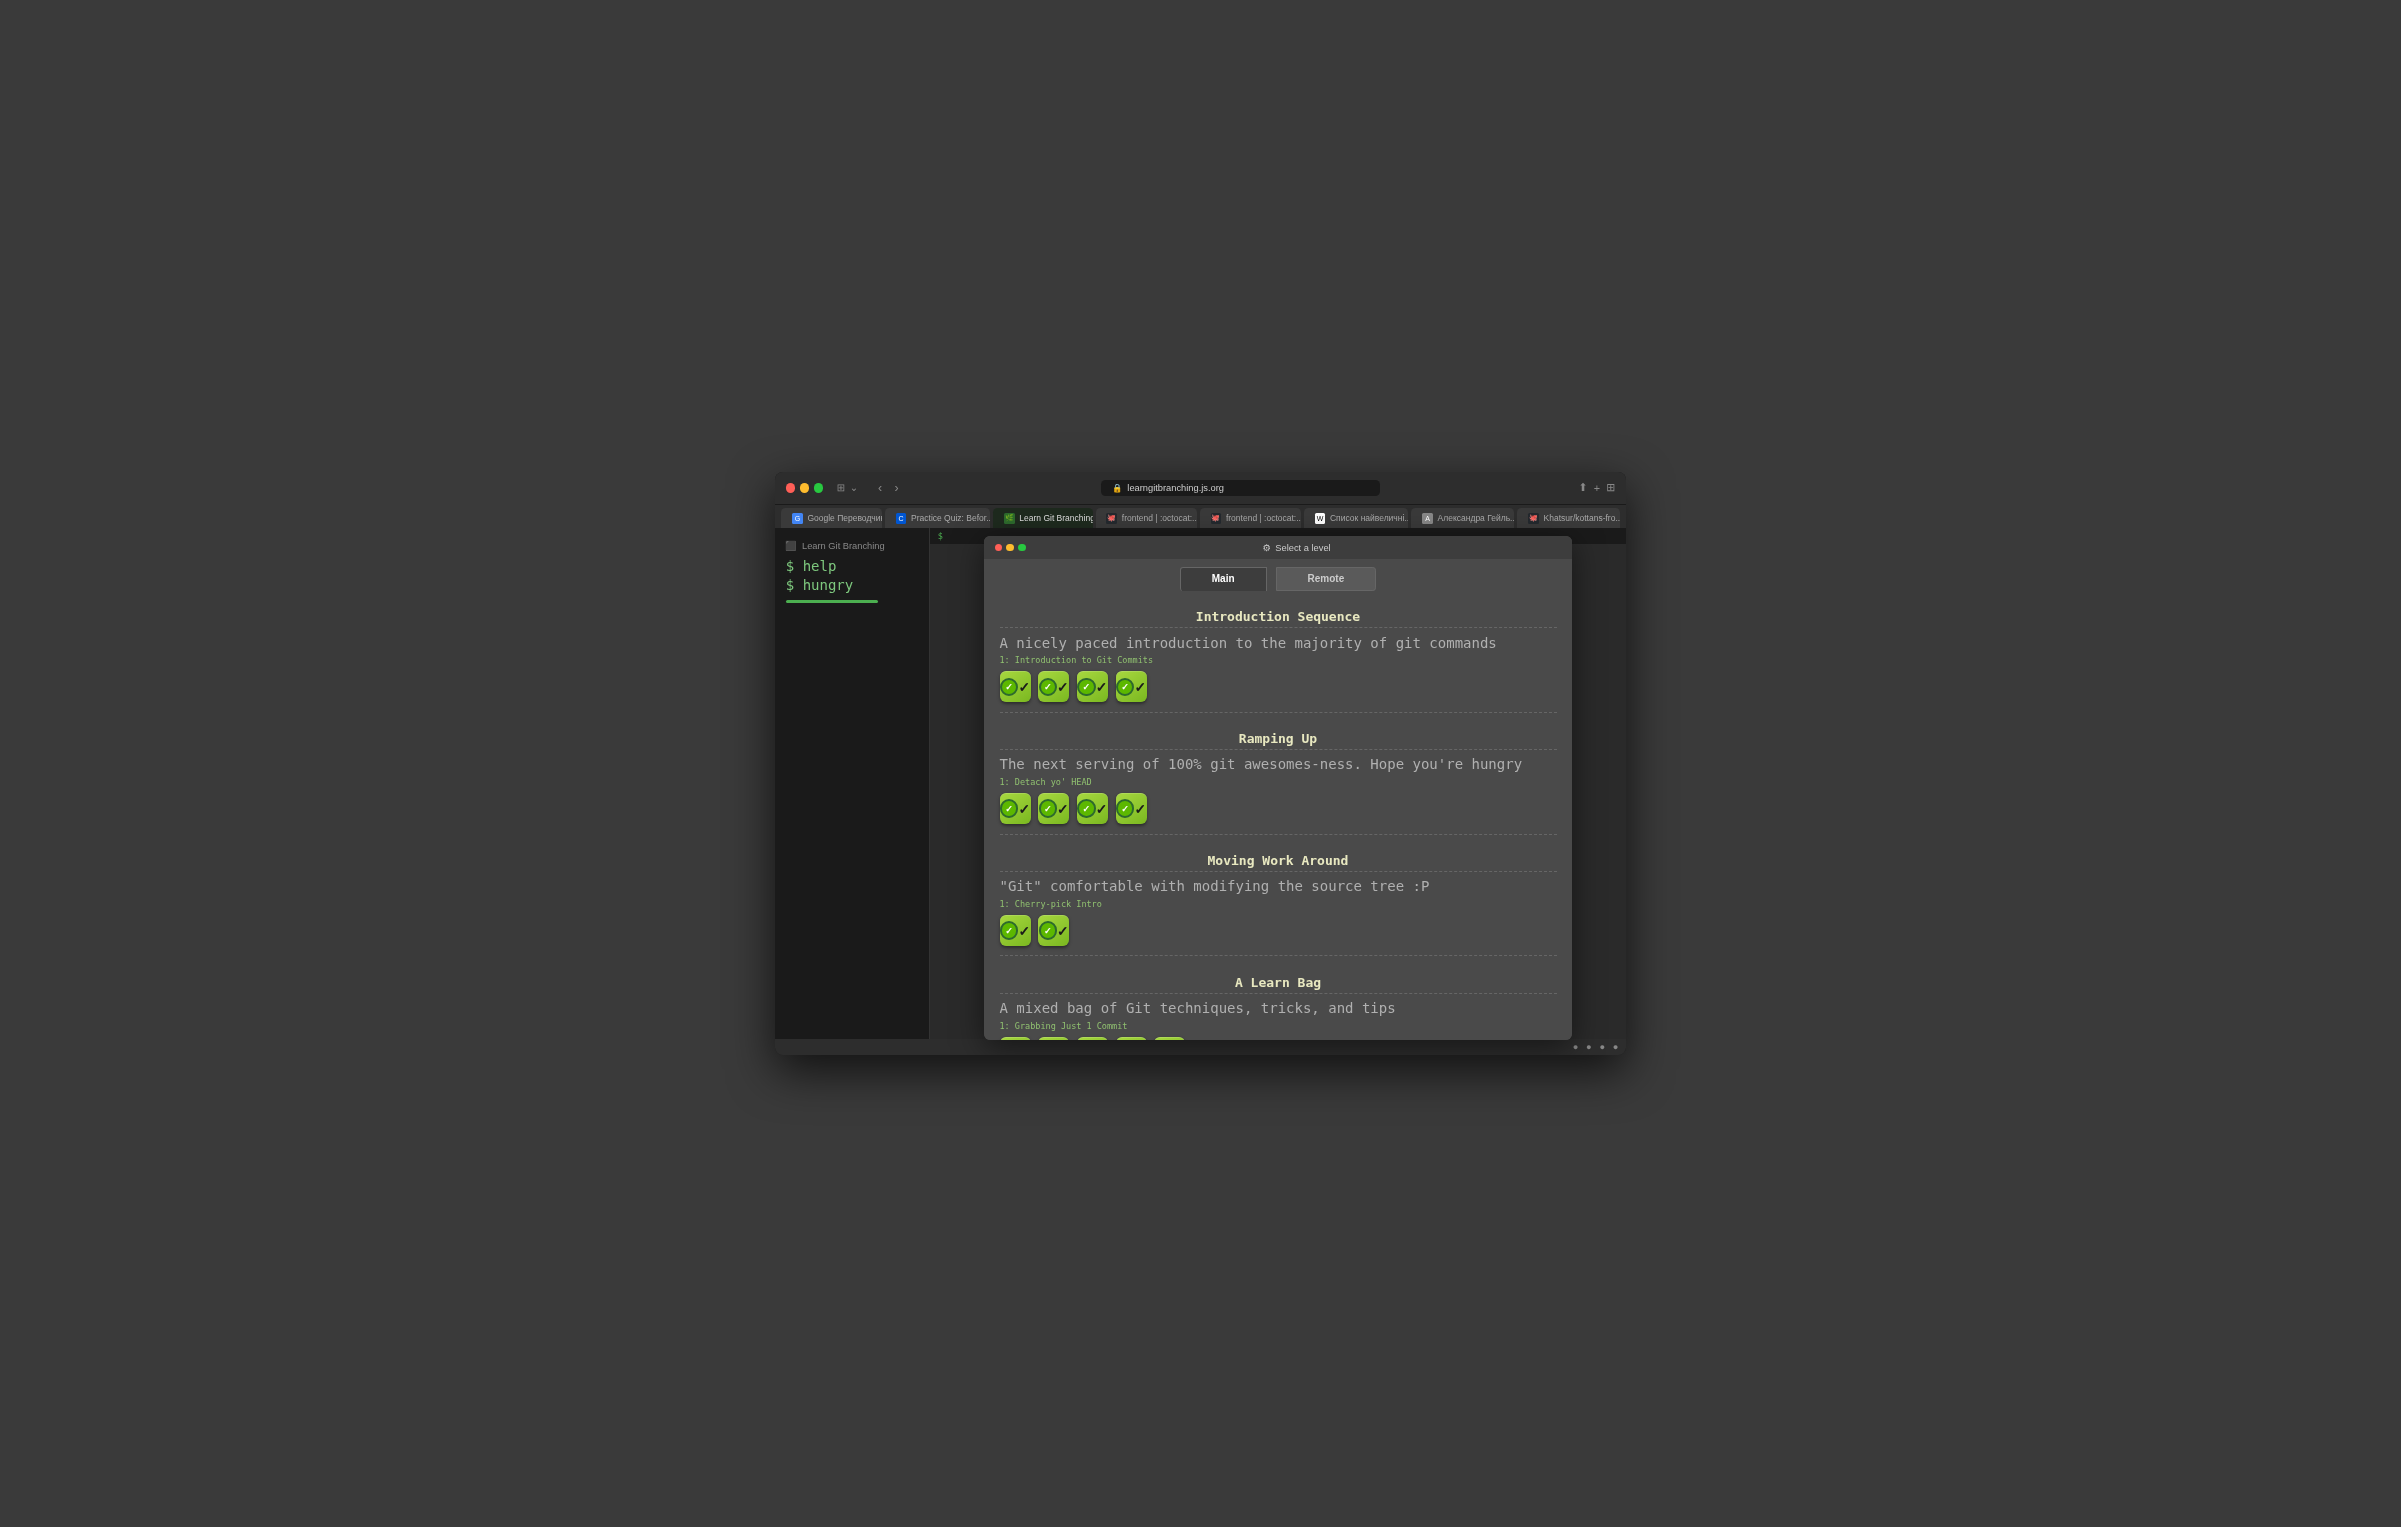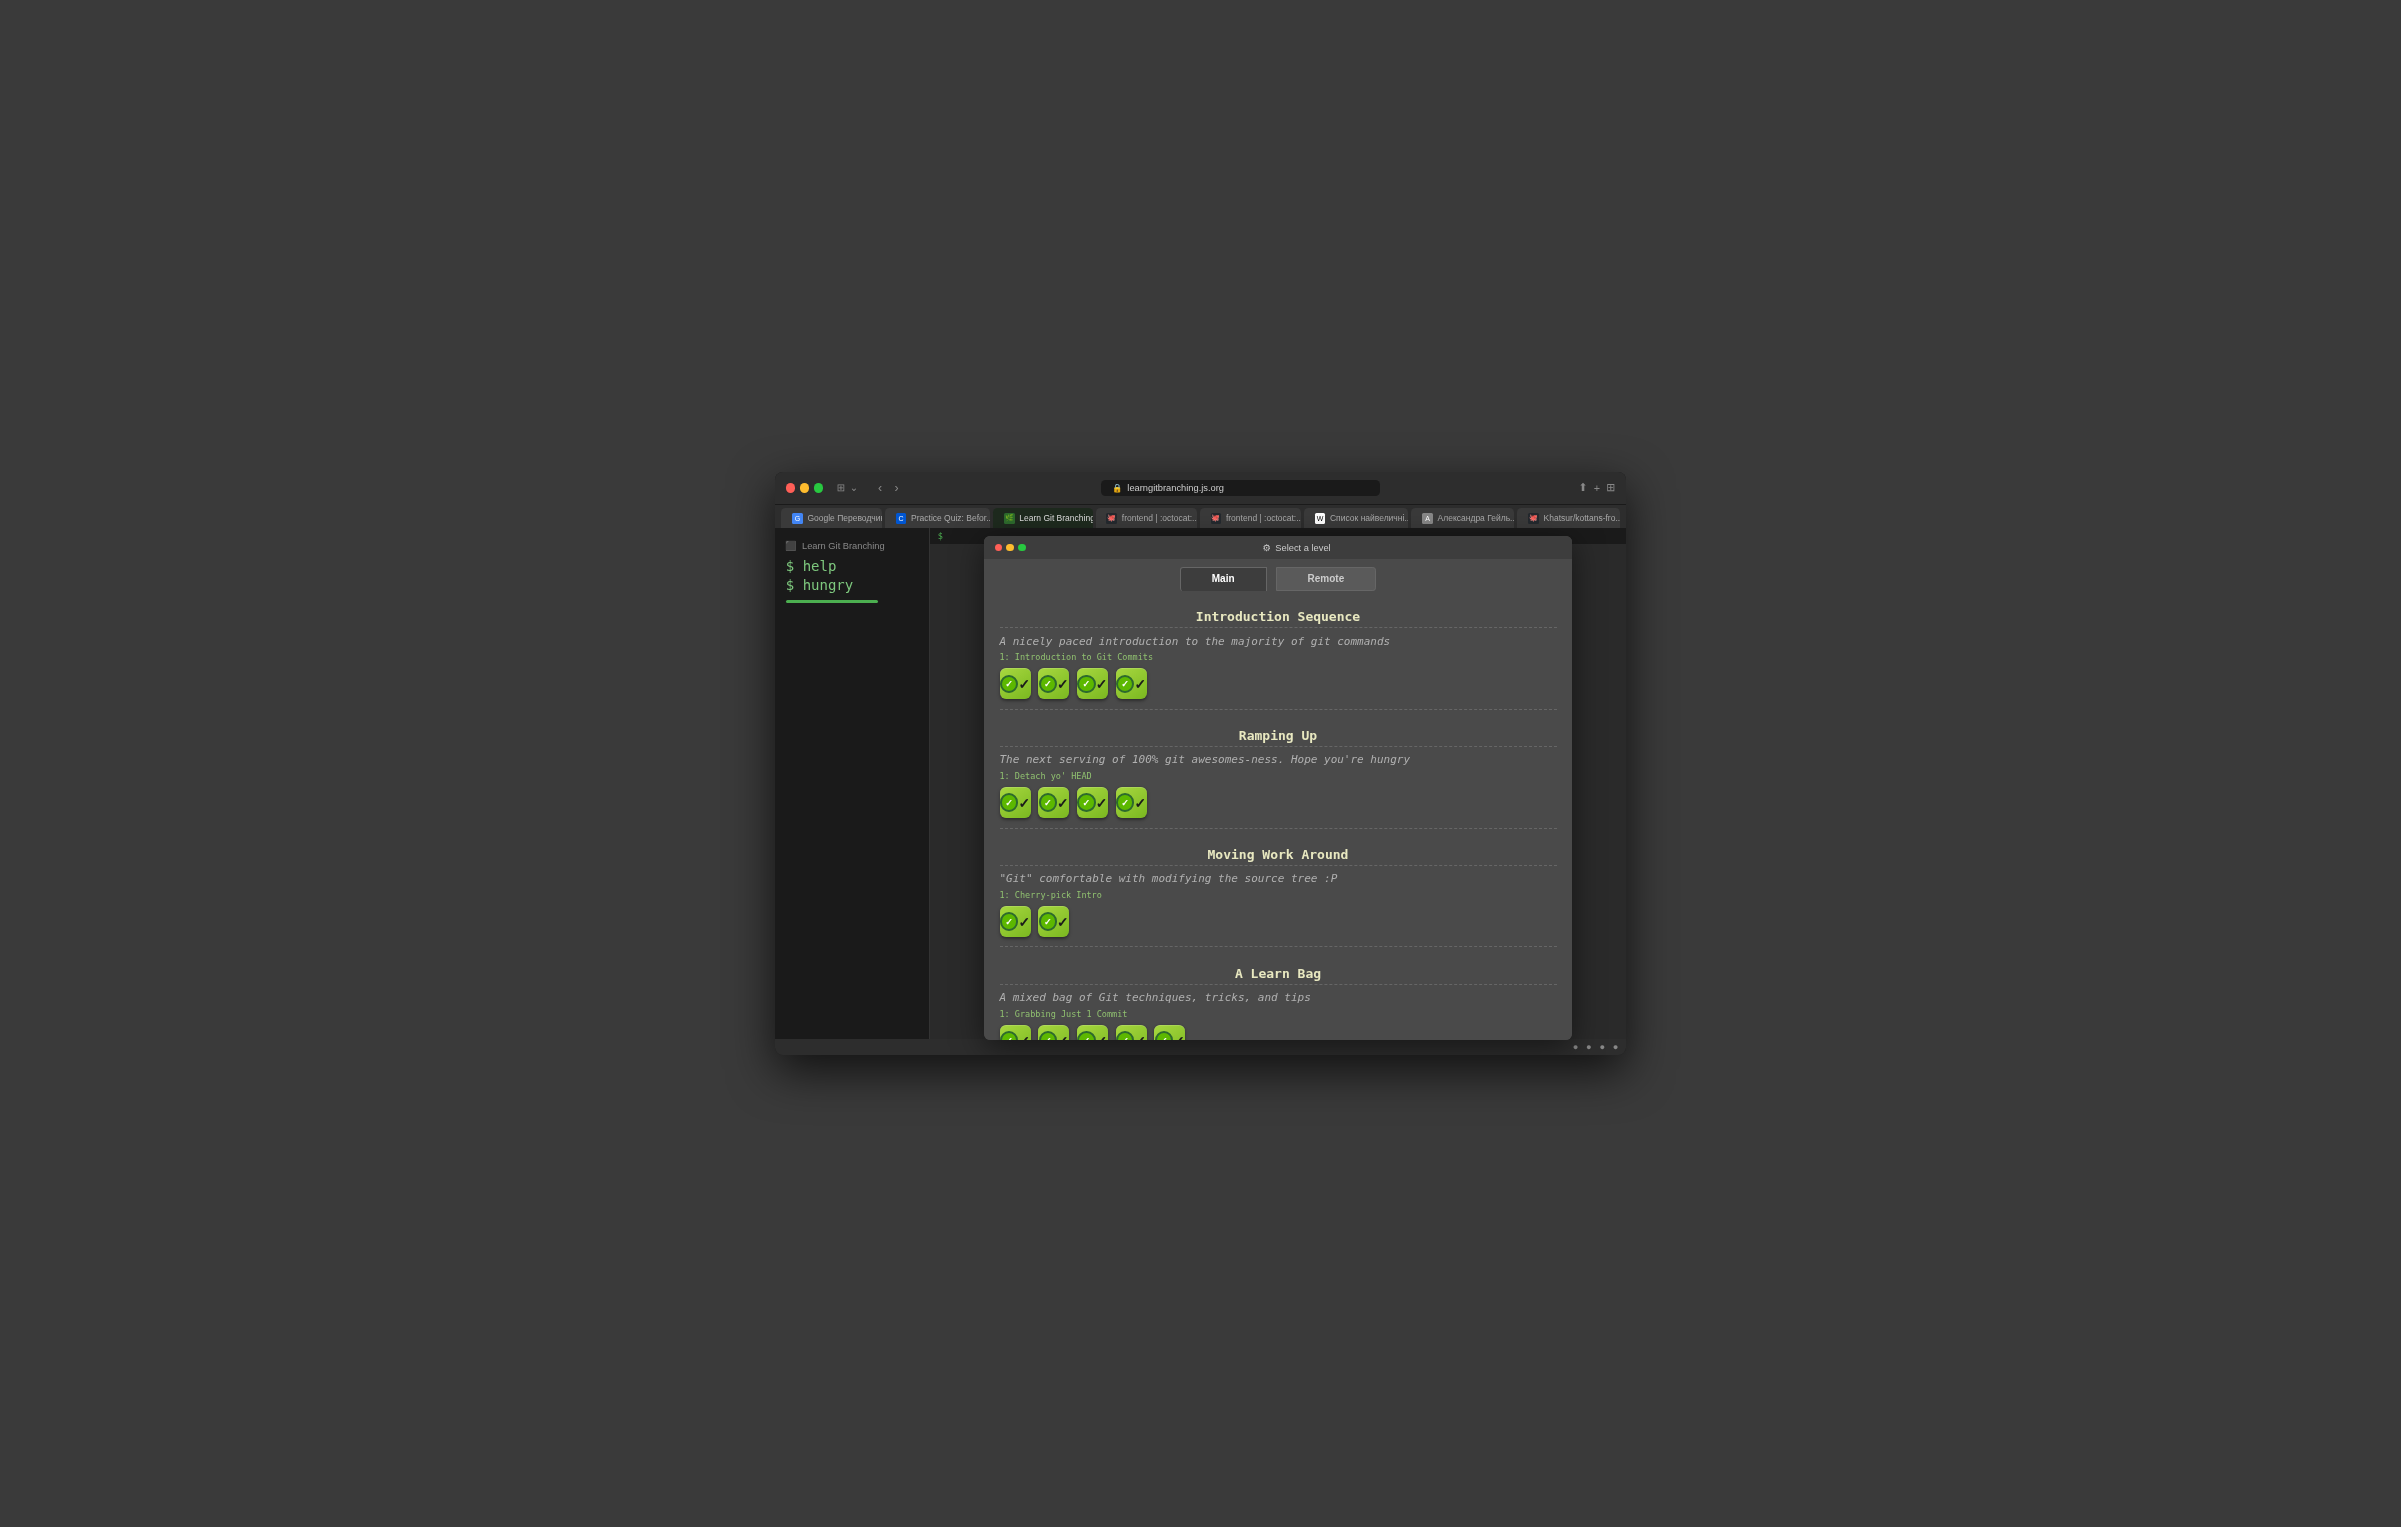--- a/index.html
+++ b/index.html
@@ -297,24 +297,23 @@
       font-weight: bold;
       font-family: monospace;
       text-align: center;
       padding: 6.2px 0 3.1px;
       border-bottom: 0.8px dashed #666;
       margin-bottom: 6.2px;
     }
 
     .section-desc {
       color: #b0b0b0;
-      font-size: 11px;
+      font-size: 14px;
       font-family: monospace;
       margin-bottom: 4.6px;
-      font-style: italic;
     }
 
     .level-label {
       color: #90c070;
       font-size: 8.5px;
       font-family: monospace;
       margin-bottom: 6.2px;
     }
 
     .level-icons {

